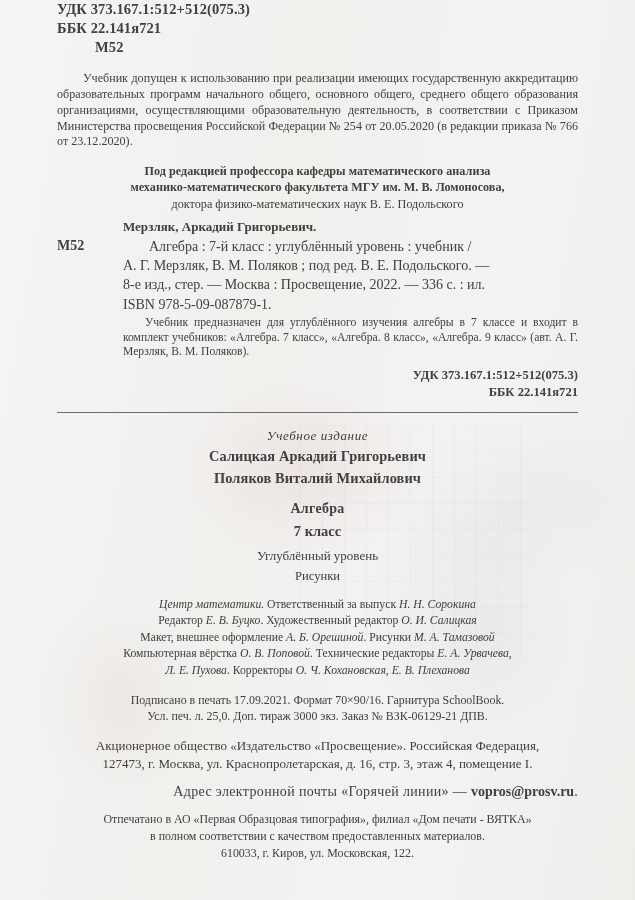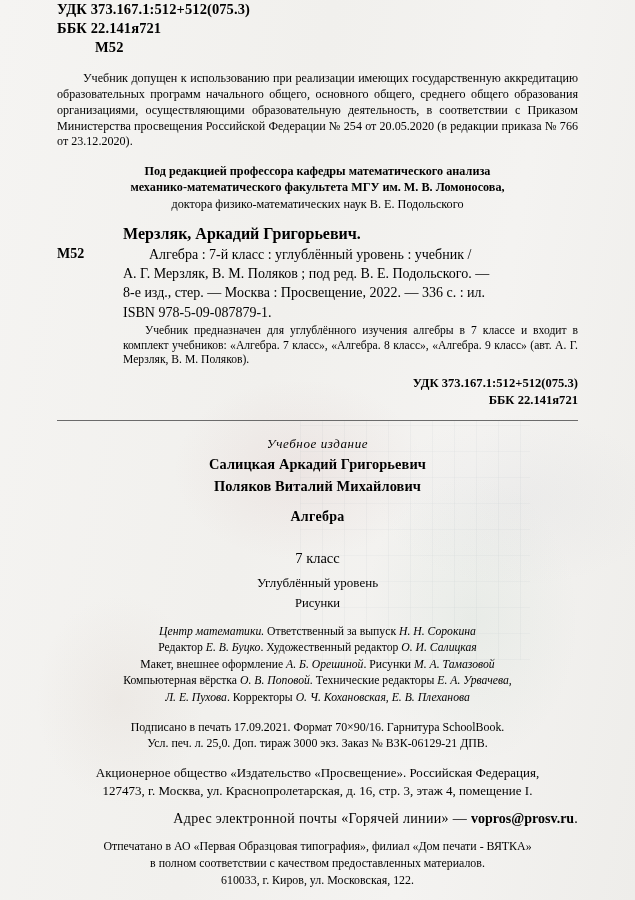--- a/index.html
+++ b/index.html
@@ -8,21 +8,21 @@
     padding: 0;
     background: #d8d8d8;
   }
   .page {
     position: relative;
     width: 635px;
     height: 900px;
     overflow: hidden;
     background: #f3f2f0;
     font-family: "Liberation Serif", "DejaVu Serif", serif;
-    color: #000000;
+    color: #404040;
     box-sizing: border-box;
   }
   
   .paper-tint {
     position: absolute;
     inset: 0;
     pointer-events: none;
     background:
       radial-gradient(ellipse 180px 130px at 300px 470px, rgba(198,150,150,0.13), rgba(0,0,0,0) 70%),
       radial-gradient(ellipse 150px 200px at 470px 620px, rgba(150,185,165,0.12), rgba(0,0,0,0) 72%),
@@ -69,22 +69,22 @@
   .editorship {
     margin-top: 13px;
     font-size: 12.2px;
     line-height: 1.34;
     text-align: center;
   }
   .editorship .ln1 { font-weight: bold; }
   .editorship .ln2 { font-weight: bold; }
 
   .author-head {
-    margin-top: 13px;
-    font-size: 16px;
+    margin-top: 7px;
+    font-size: 13px;
     font-weight: bold;
     padding-left: 66px;
   }
 
   .biblio-wrap {
     display: flex;
     margin-top: 2px;
   }
   .biblio-code {
     flex: 0 0 66px;
@@ -147,22 +147,22 @@
     letter-spacing: 0.1px;
   }
   .imprint .booktitle {
     font-size: 14px;
     font-weight: bold;
     margin-top: 13px;
     letter-spacing: 0.3px;
   }
   .imprint .grade {
     font-size: 14.5px;
-    font-weight: normal;
-    margin-top: 25px;
+    font-weight: bold;
+    margin-top: 6px;
   }
   .imprint .level {
     font-size: 13px;
     margin-top: 8px;
   }
   .imprint .kind {
     font-size: 12.6px;
     margin-top: 5px;
   }
 

